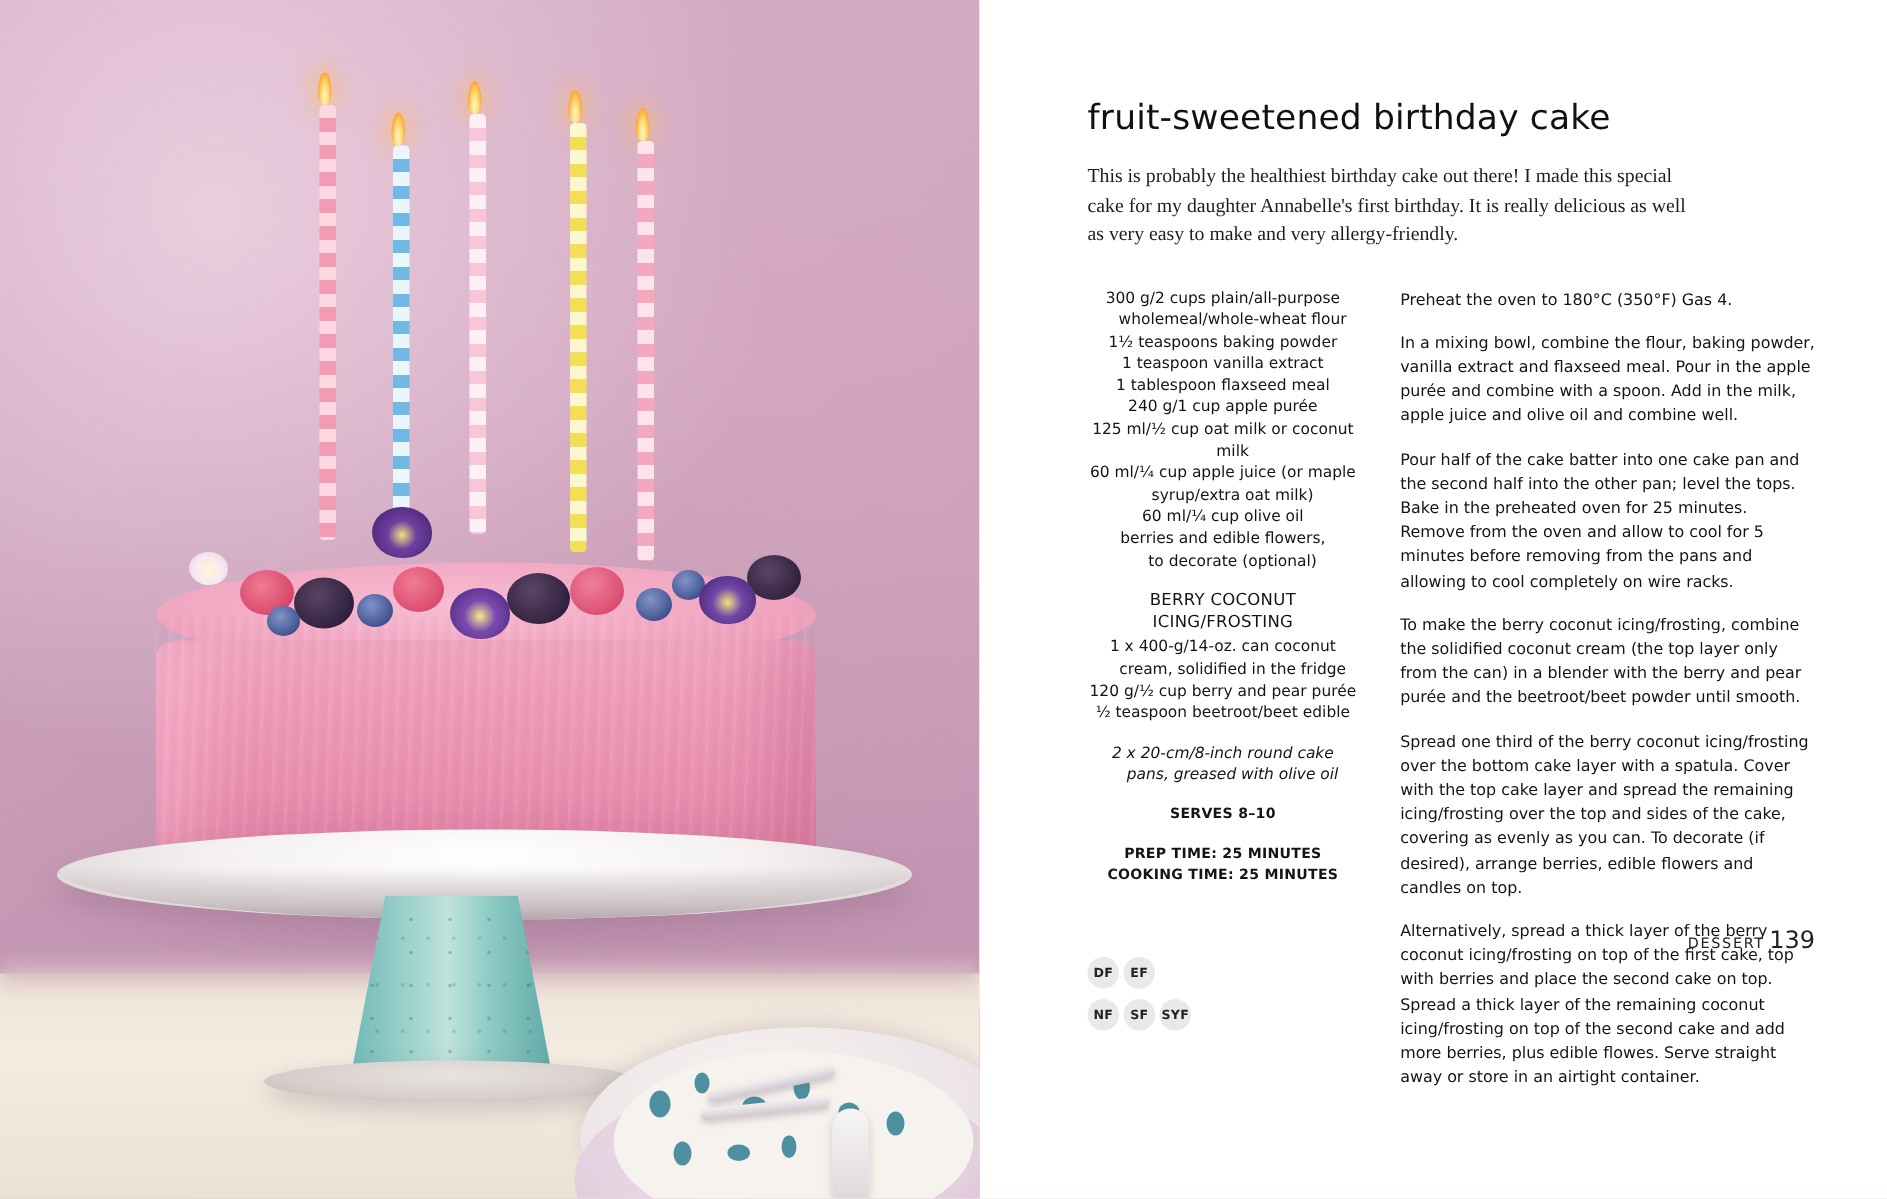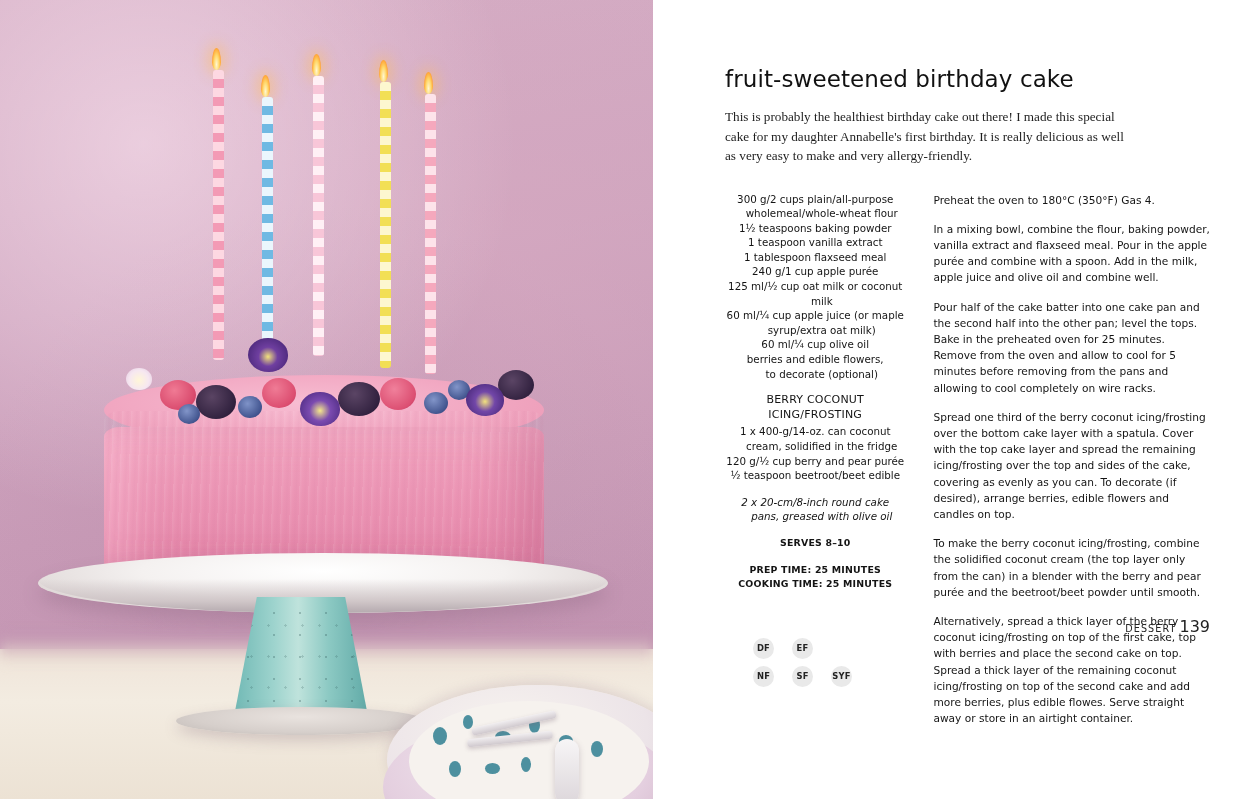--- a/index.html
+++ b/index.html
@@ -291,23 +291,22 @@
     letter-spacing: 0.2px;
     text-transform: uppercase;
   }
   .serves { margin-bottom: 12px; }
   .badges {
     margin-top: 46px;
     width: 130px;
   }
   .badge-row {
     display: flex;
-    gap: 18px;
+    gap: 3px;
     margin-bottom: 7px;
-    margin-left: 28px;
   }
   .badge {
     width: 21px;
     height: 21px;
     border-radius: 50%;
     background: #e9e9e9;
     color: #222;
     font-family: "DejaVu Sans", sans-serif;
     font-size: 8.4px;
     font-weight: 700;
@@ -454,22 +453,22 @@
             <div class="badge">SF</div>
             <div class="badge">SYF</div>
           </div>
         </div>
       </div>
 
       <div class="col-method">
         <p>Preheat the oven to 180°C (350°F) Gas 4.</p>
         <p>In a mixing bowl, combine the flour, baking powder, vanilla extract and flaxseed meal. Pour in the apple purée and combine with a spoon. Add in the milk, apple juice and olive oil and combine well.</p>
         <p>Pour half of the cake batter into one cake pan and the second half into the other pan; level the tops. Bake in the preheated oven for 25 minutes. Remove from the oven and allow to cool for 5 minutes before removing from the pans and allowing to cool completely on wire racks.</p>
+        <p>To make the berry coconut icing/frosting, combine the solidified coconut cream (the top layer only from the can) in a blender with the berry and pear purée and the beetroot/beet powder until smooth.</p>
         <p>Spread one third of the berry coconut icing/frosting over the bottom cake layer with a spatula. Cover with the top cake layer and spread the remaining icing/frosting over the top and sides of the cake, covering as evenly as you can. To decorate (if desired), arrange berries, edible flowers and candles on top.</p>
-        <p>To make the berry coconut icing/frosting, combine the solidified coconut cream (the top layer only from the can) in a blender with the berry and pear purée and the beetroot/beet powder until smooth.</p>
         <p>Alternatively, spread a thick layer of the berry coconut icing/frosting on top of the first cake, top with berries and place the second cake on top. Spread a thick layer of the remaining coconut icing/frosting on top of the second cake and add more berries, plus edible flowes. Serve straight away or store in an airtight container.</p>
       </div>
     </div>
 
     <div class="footer">
       <span>DESSERT</span><span class="page-num">139</span>
     </div>
   </div>
 </div>
 

